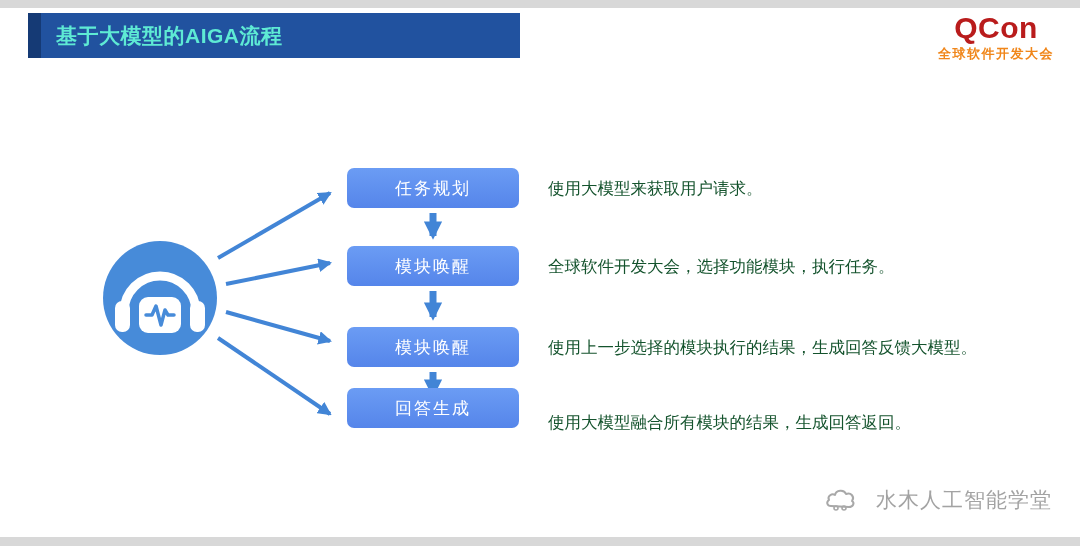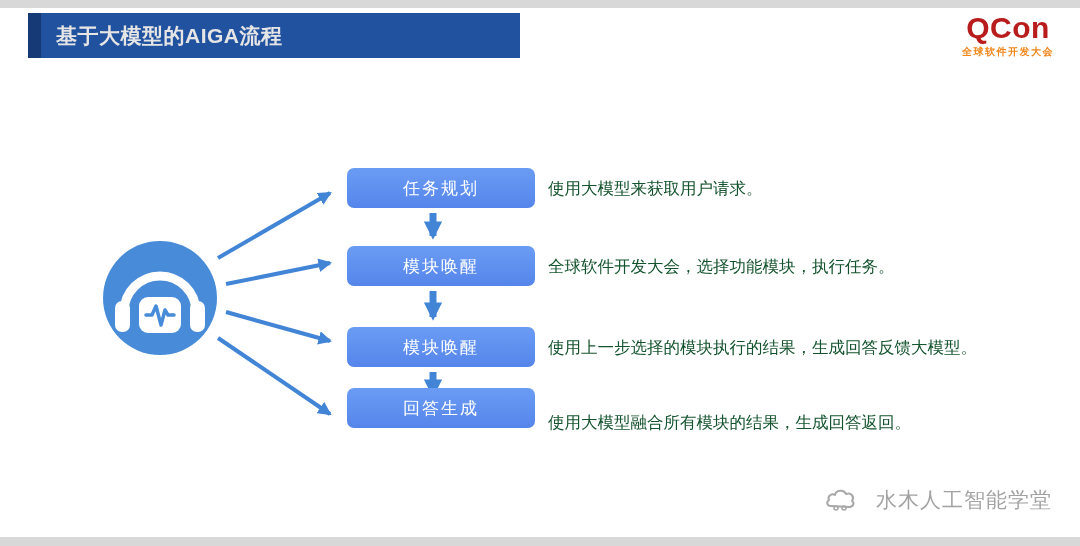--- a/index.html
+++ b/index.html
@@ -24,56 +24,56 @@
     background: #21529f;
     display: flex; align-items: center;
   }
   .header-accent {
     position: absolute; left: 0; top: 0;
     width: 13px; height: 100%;
     background: #153a75;
   }
   .header-title {
     padding-left: 28px;
-    color: #e5e5e5;
+    color: #5eead4;
     font-size: 21px;
     font-weight: bold;
     letter-spacing: 0.5px;
   }
 
   
   .logo-block {
     position: absolute; top: 12px; right: 26px;
     text-align: center;
   }
   .logo-wordmark {
     font-size: 30px;
     font-weight: 800;
     color: #b91c1c;
     line-height: 32px;
     letter-spacing: 0.5px;
   }
   .logo-subtitle {
-    font-size: 10px;
+    font-size: 13px;
     color: #f0861a;
     letter-spacing: 1.5px;
     margin-top: 1px;
     font-weight: bold;
   }
 
   
   .voice-icon {
     position: absolute; left: 100px; top: 238px;
     width: 120px; height: 120px;
   }
 
   
   .step-box {
     position: absolute; left: 347px;
-    width: 188px; height: 40px;
+    width: 172px; height: 40px;
     background: linear-gradient(#6b9cf4, #5585ea);
     border-radius: 7px;
     display: flex; align-items: center; justify-content: center;
     color: #ffffff;
     font-size: 17px;
     letter-spacing: 2px;
   }
   .step-box-1 { top: 168px; }
   .step-box-2 { top: 246px; }
   .step-box-3 { top: 327px; }

